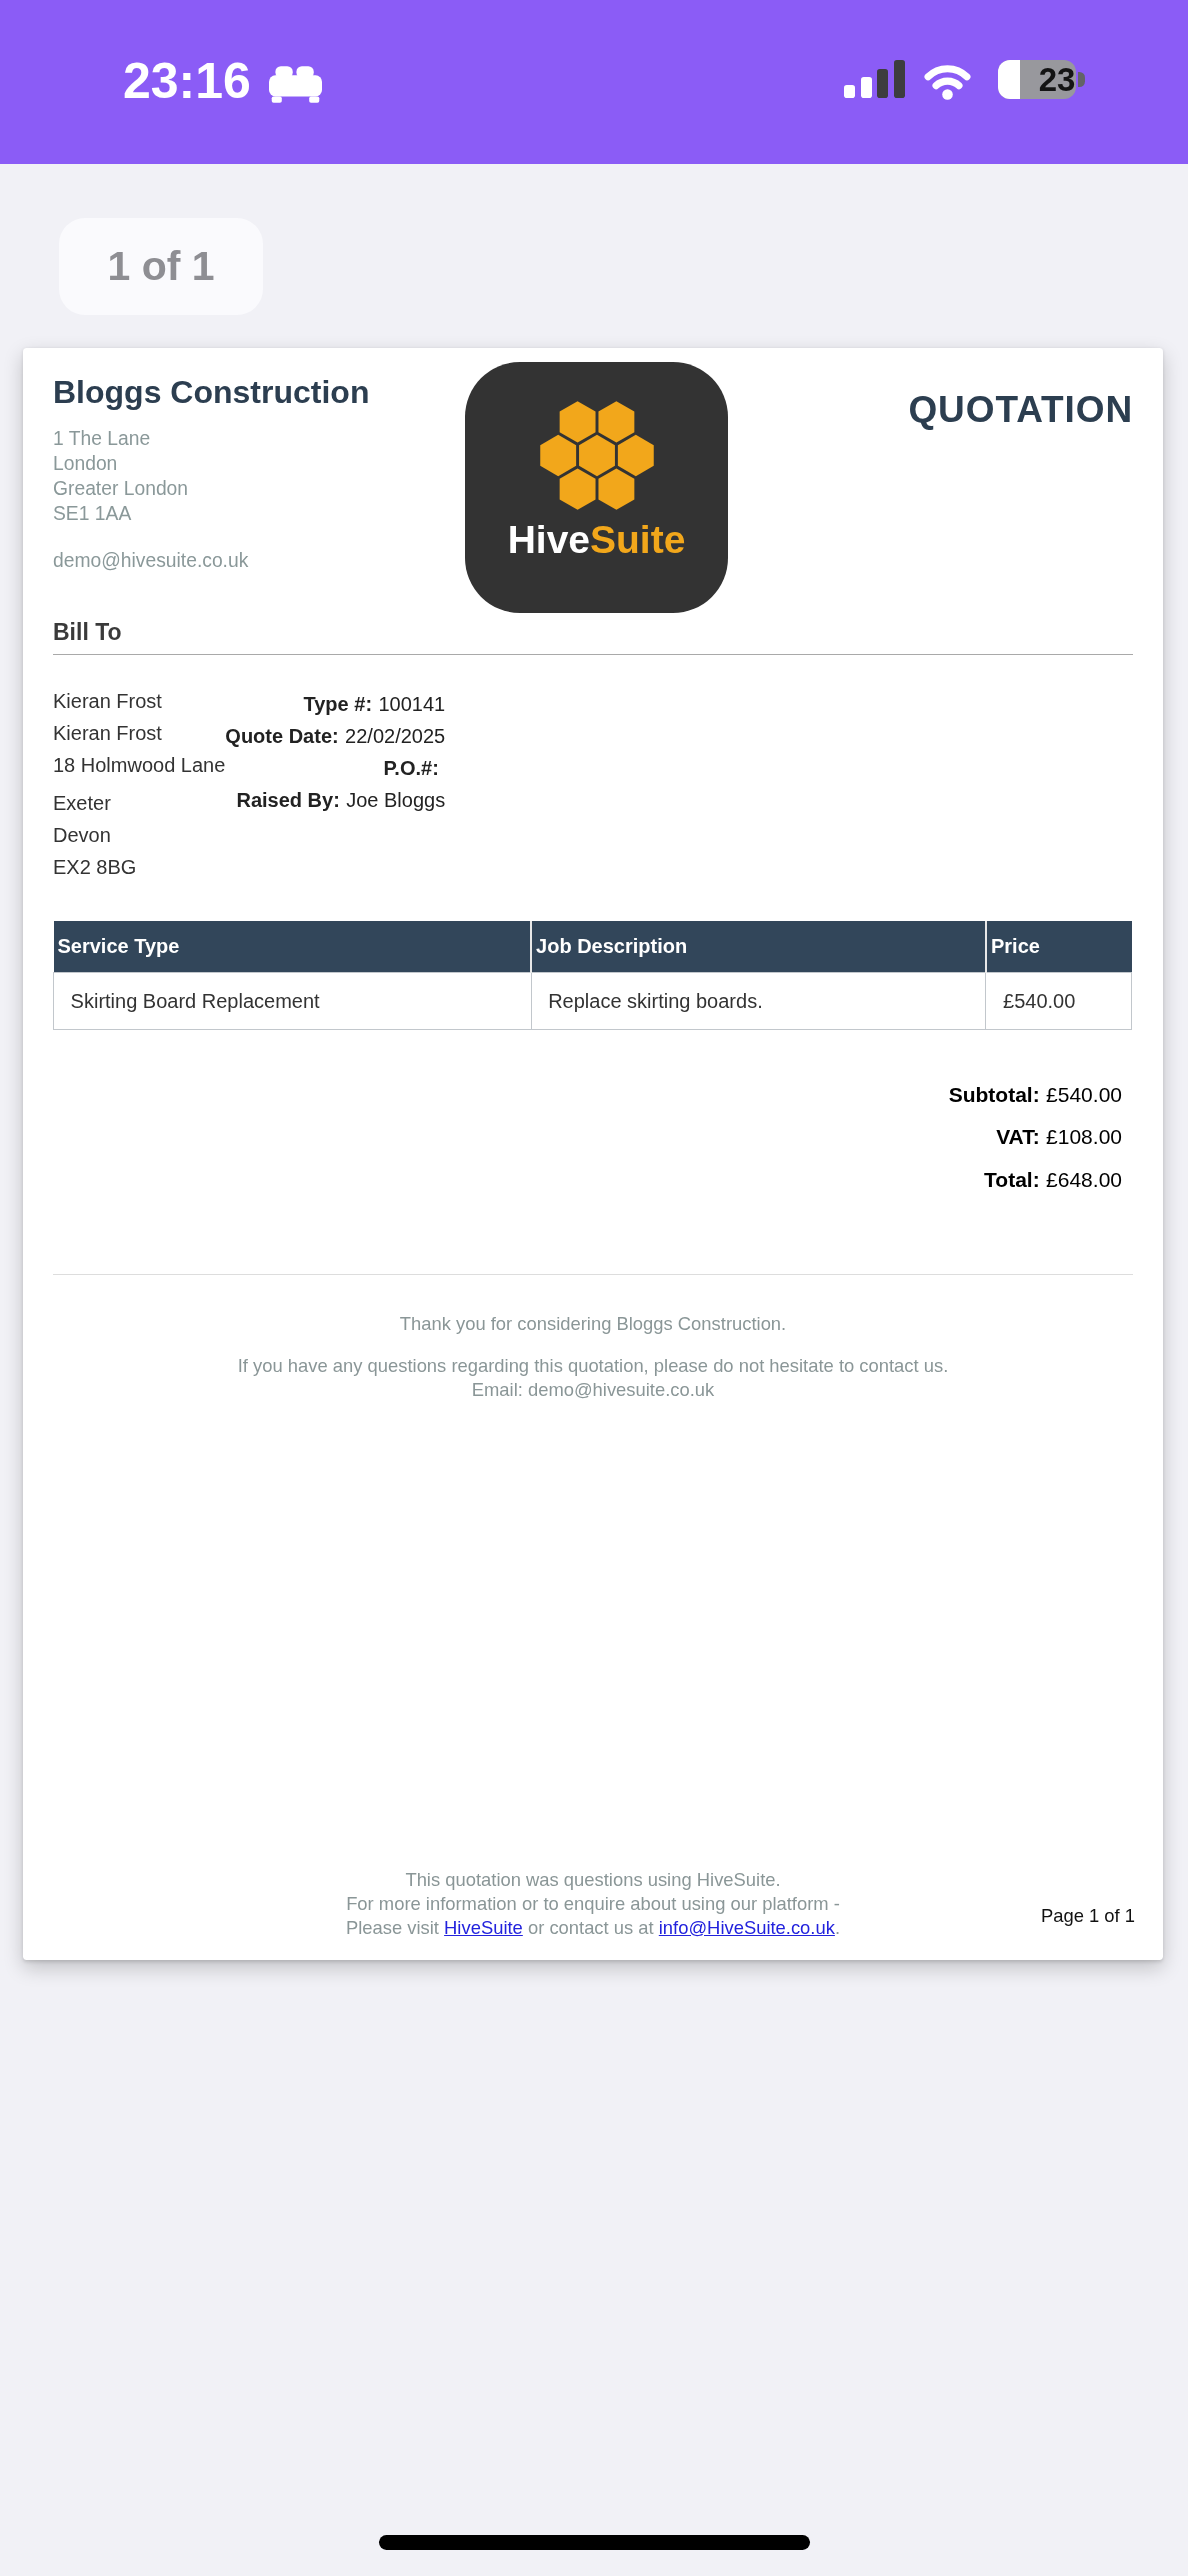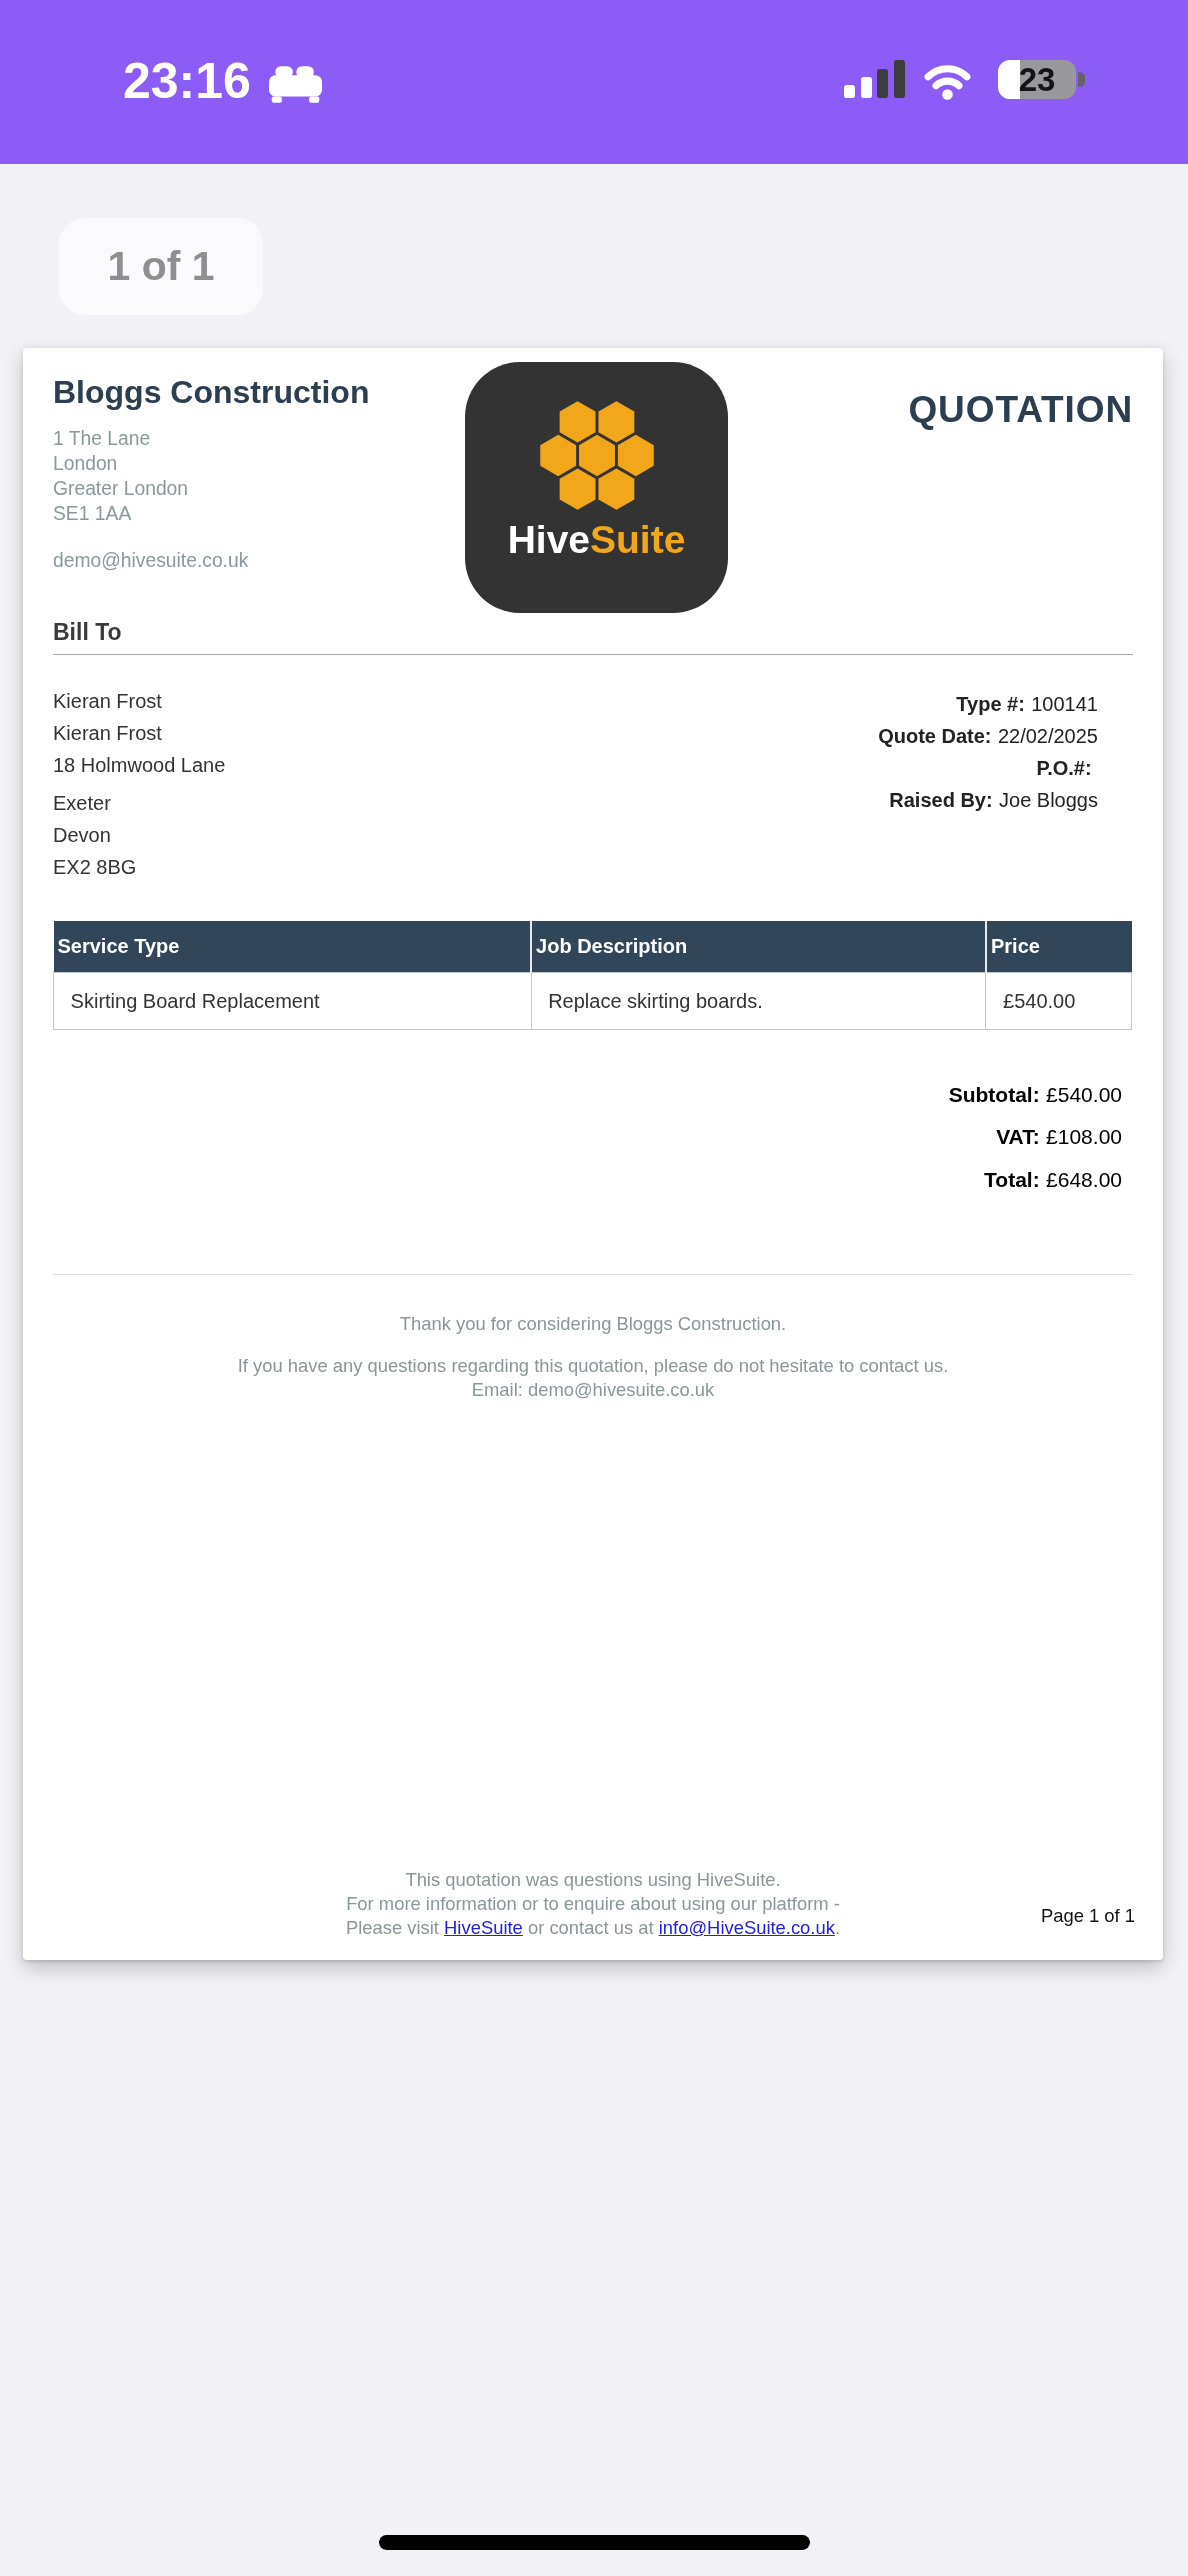--- a/index.html
+++ b/index.html
@@ -14,21 +14,21 @@
   .sb-signal span{position:absolute;bottom:0;width:11px;border-radius:2.8px;}
   .sb-signal .b1{left:0;height:13px;background:#fff;}
   .sb-signal .b2{left:16.6px;height:21px;background:#fff;}
   .sb-signal .b3{left:33px;height:29.5px;background:#3d3d3f;}
   .sb-signal .b4{left:50px;height:38px;background:#3d3d3f;}
   .sb-wifi{position:absolute;left:921px;top:59px;}
   .sb-batt{position:absolute;left:998px;top:60px;width:88px;height:40px;}
   .batt-body{position:absolute;left:0;top:0;width:78px;height:39px;border-radius:12px;background:#98989D;overflow:hidden;}
   .batt-fill{position:absolute;left:0;top:0;width:22px;height:39px;background:#fff;}
   .batt-num{position:absolute;left:0;top:0;width:78px;height:39px;display:flex;align-items:center;justify-content:center;
-            font-size:33px;font-weight:bold;color:#141414;}
+            font-size:33px;font-weight:bold;color:#141414;padding-left:20px;}
   .batt-nub{position:absolute;left:80px;top:12px;width:7.4px;height:14.7px;background:#636366;border-radius:0 5.5px 5.5px 0;}
 
   
   .pill{position:absolute;left:59px;top:218px;width:204px;height:97px;border-radius:26px;background:#FAFAFD;
         display:flex;align-items:center;justify-content:center;}
   .pill span{font-size:41px;font-weight:bold;color:#8E8E93;}
 
   
   .card{position:absolute;left:23px;top:348px;width:1140px;height:1612px;background:#fff;border-radius:3.7px;
         box-shadow:0 7.4px 20px rgba(0,0,0,0.20), 0 1.8px 3.7px rgba(0,0,0,0.12);}
@@ -42,21 +42,21 @@
         display:flex;flex-direction:column;align-items:center;}
   .logo svg{margin-top:33px;}
   .logo-word{margin-top:1.8px;font-size:39px;font-weight:bold;letter-spacing:0px;}
   .logo-word .hive{color:#fff;}
   .logo-word .suite{color:#F2A71B;}
 
   .doctype{position:absolute;right:30px;top:41px;font-size:37px;font-weight:bold;color:#2C3E50;letter-spacing:0.9px;}
 
   .billto{position:absolute;left:30px;right:30px;top:271px;}
   .billto-head{font-size:23px;font-weight:bold;color:#3A3A3A;padding-bottom:8.3px;border-bottom:1.8px solid #A9A9A9;}
-  .billto-cols{display:flex;justify-content:space-between;margin-top:29.5px;}
+  .billto-cols{display:flex;margin-top:29.5px;}
   .billto-lines{font-size:20px;line-height:32px;color:#333;}
   .billto-lines .grp2{margin-top:6.4px;}
   .meta{text-align:right;padding-right:35px;margin-top:3.7px;}
   .meta-row{font-size:20px;line-height:32px;color:#222;}
   .meta-label{font-weight:bold;}
   .meta-value{margin-left:6.4px;}
 
   .jobtable{position:absolute;left:30px;right:30px;top:573px;border-collapse:collapse;width:1079px;}
   .jobtable th{background:#32465A;color:#fff;font-size:20px;font-weight:bold;text-align:left;
                padding:14px 4px;border-right:2.8px solid #E8E8E8;}

